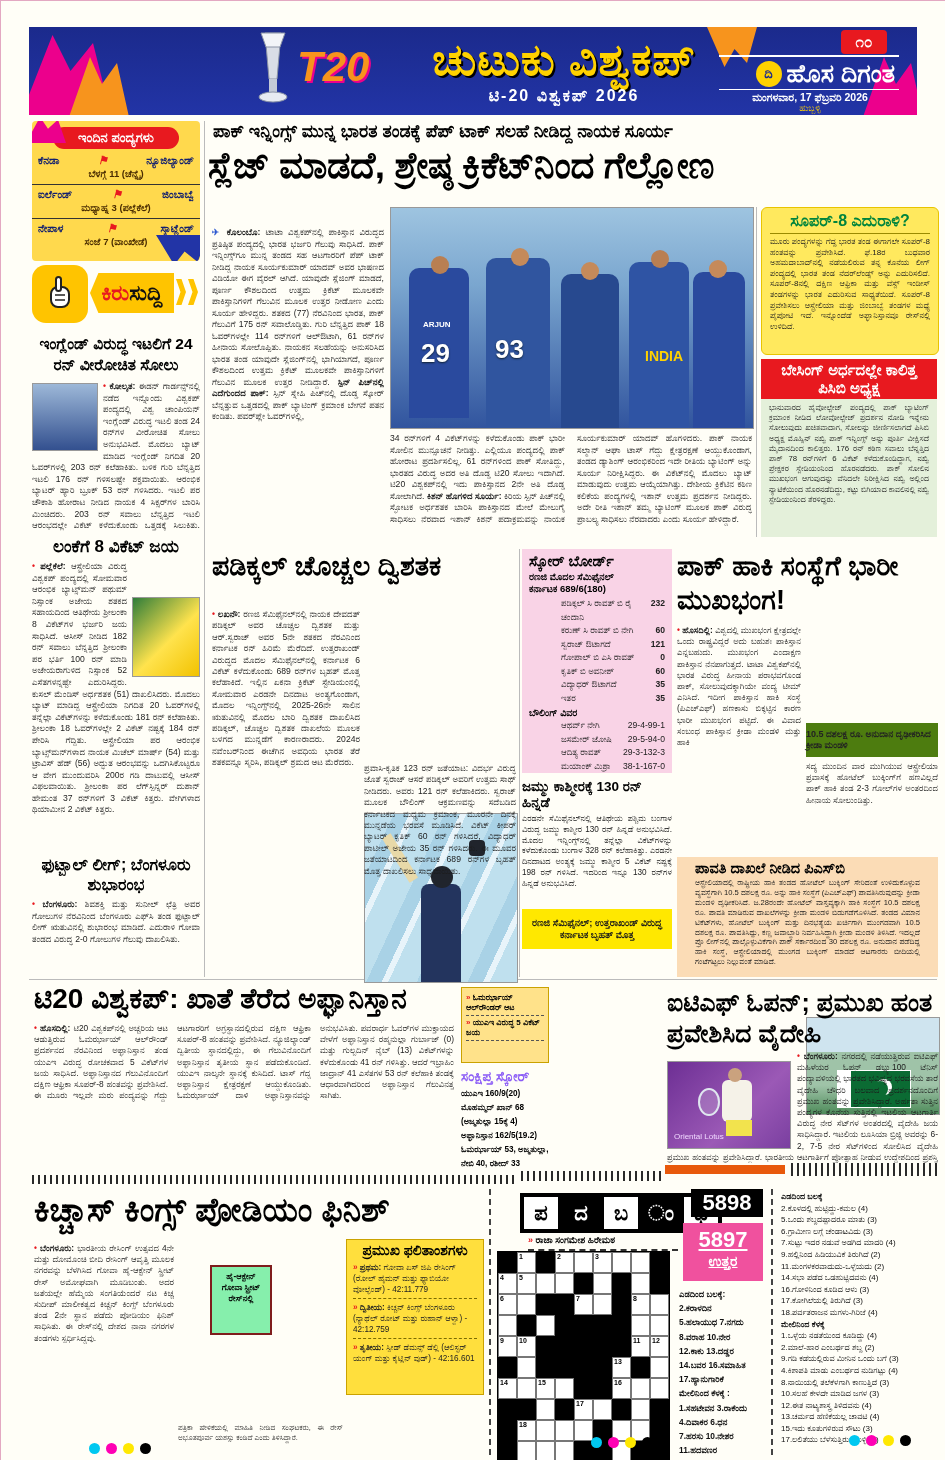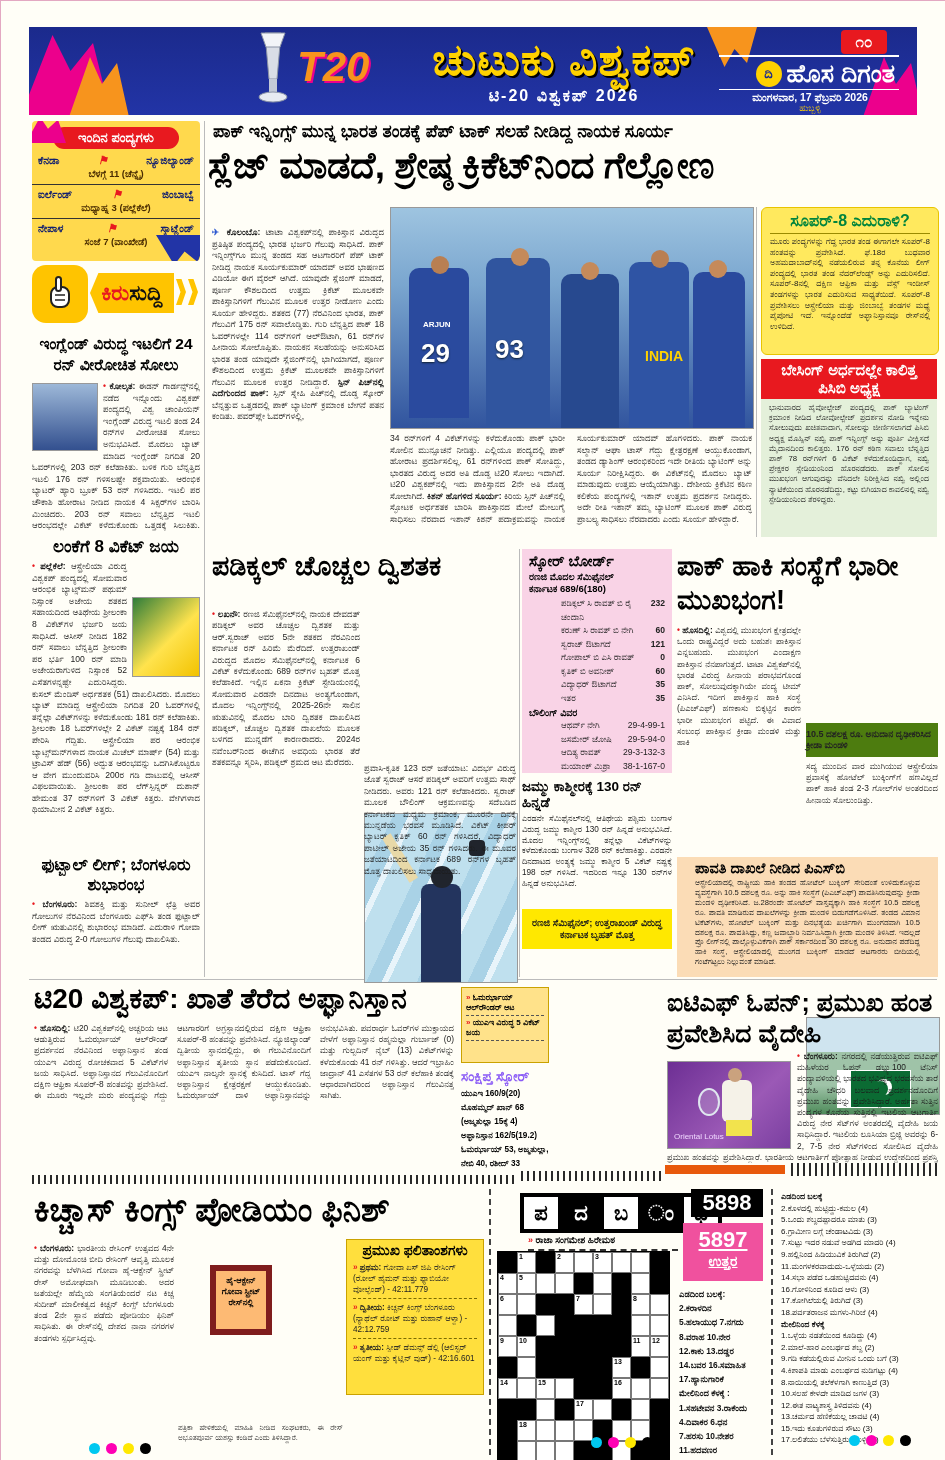--- a/index.html
+++ b/index.html
@@ -64,21 +64,21 @@
   .jersey-num{color:#fff;font-weight:bold;text-shadow:0 1px 2px #123;}
   .flag-pak{background:#0b6b33;position:relative;}
   .flag-pak:before{content:"";position:absolute;left:0;top:0;bottom:0;width:18%;background:#fff;}
   .flag-pak:after{content:"";position:absolute;right:30%;top:28%;width:16px;height:16px;border-radius:50%;box-shadow:4px -2px 0 0 #fff;}
 
   .caption-y{background:#4d7c0f;font-weight:bold;color:#222;text-align:left;}
   .box-green{background:#e4f0da;}
   .box-yellow{background:#ffe95e;border-radius:6px;border:1px solid #e8c400;}
   .box-orange{background:#fbdcb6;}
   .box-pink{background:#f9d3e6;}
-  .box-cyan{background:#fdba74;border:6px solid #7f1d1d;}
+  .box-cyan{background:#86efac;border:2px solid #7f1d1d;}
   .hdr-red{background:#e8191f;color:#fff;font-weight:bold;display:flex;align-items:center;justify-content:center;text-align:center;}
 </style>
 </head>
 <body>
 
 <div class="page">
 
   <div class="abs masthead ov" style="left:28px;top:26px;width:888px;height:88px;">
     <div class="abs zig" style="left:-8px;top:8px;width:90px;height:80px;background:#ec008c;"></div>
     <div class="abs zig" style="left:40px;top:30px;width:60px;height:60px;background:#f7941d;"></div>

